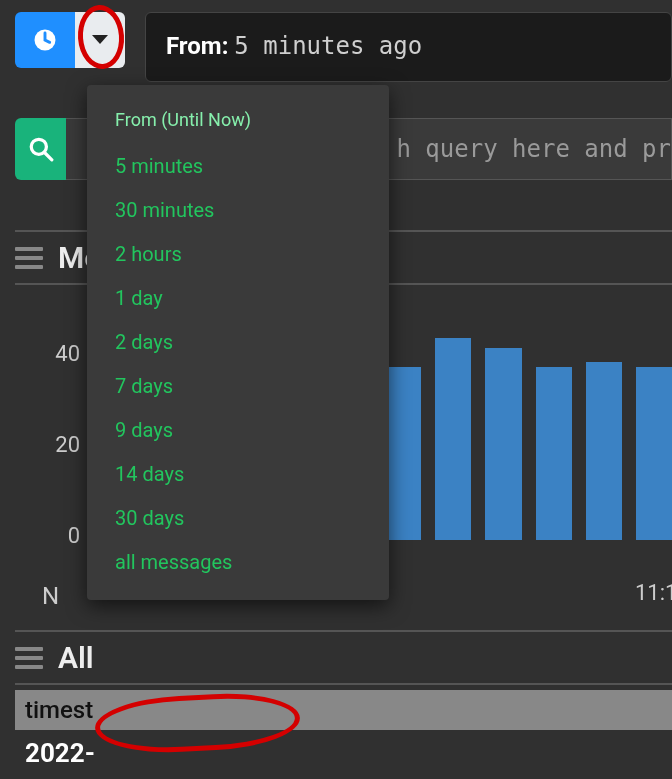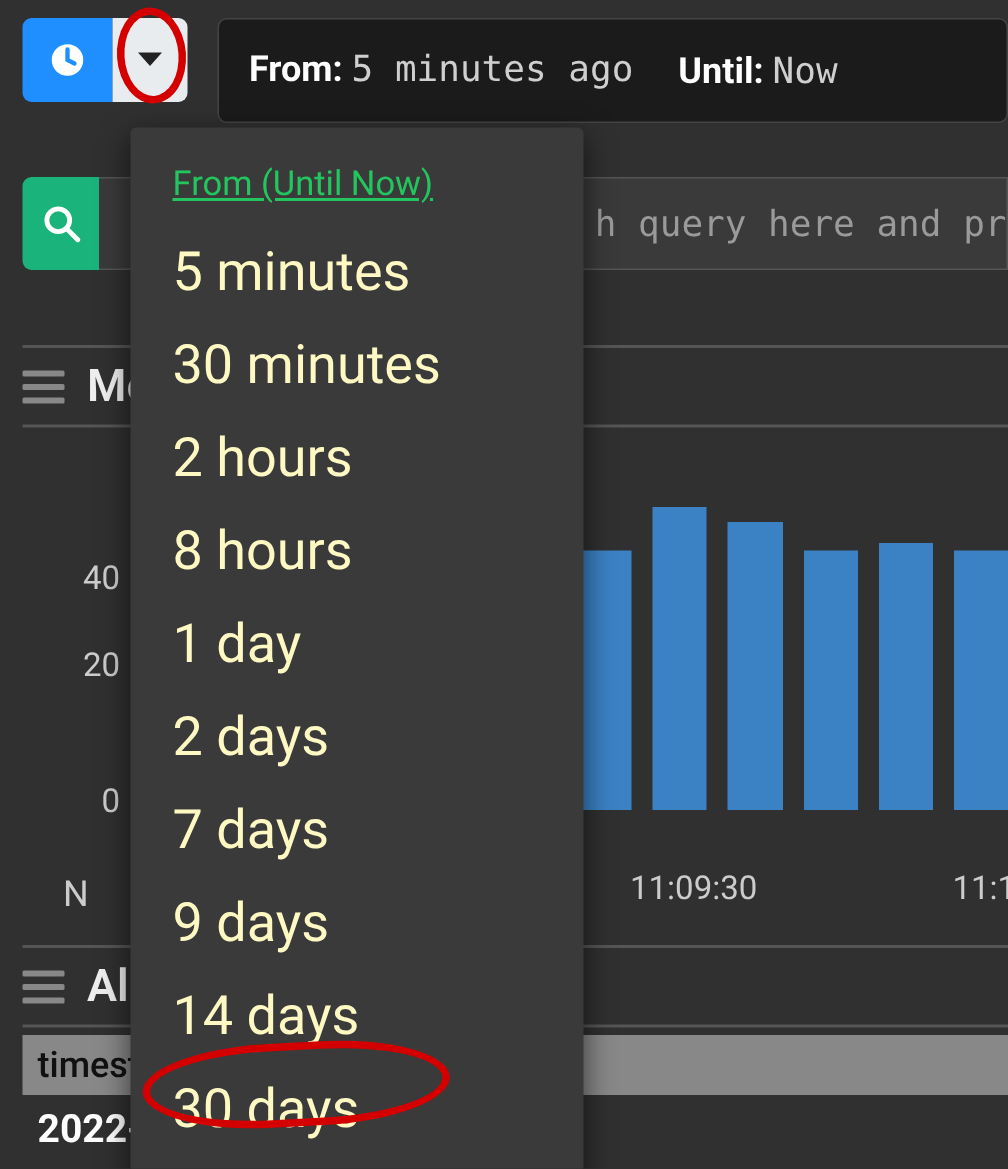--- a/index.html
+++ b/index.html
@@ -133,21 +133,21 @@
     height: 280px;
   }
   .y-axis {
     position: absolute;
     left: 0; top: 0; bottom: 40px;
     width: 40px;
     font-size: 22px;
     color: #ccc;
   }
   .y-tick { position: absolute; right: 5px; transform: translateY(-50%); }
-  .y-tick.t40 { top: 22%; margin-top: 33px; }
+  .y-tick.t40 { top: 22%; }
   .y-tick.t20 { top: 60%; }
   .y-tick.t0  { top: 98%; }
   .plot {
     position: absolute;
     left: 45px; top: 0; right: 0; bottom: 40px;
     display: flex;
     align-items: flex-end;
     gap: 14px;
     padding-left: 295px; 
   }
@@ -200,28 +200,27 @@
     left: 87px;
     top: 85px;
     width: 302px;
     background: #3a3a3a;
     border-radius: 4px;
     box-shadow: 0 6px 20px rgba(0,0,0,.6);
     padding: 12px 0 16px;
     z-index: 50;
   }
   .dropdown .dd-title {
+    color: #86efac;
+    font-size: 18px;
+    padding: 12px 28px 14px;
+  }
+  .dropdown .dd-item {
     color: #22c55e;
-    font-size: 23px;
-    padding: 12px 28px 14px;
-    text-decoration: underline;
-  }
-  .dropdown .dd-item {
-    color: #fef9c3;
-    font-size: 36px;
+    font-size: 20px;
     padding: 10px 28px;
     cursor: pointer;
   }
 
   
   .anno {
     position: absolute;
     border: 5px solid #d40000;
     border-radius: 50%;
     pointer-events: none;
@@ -256,24 +255,20 @@
       </svg>
     </div>
   </div>
   <div class="range-box">
     <div class="range-from">
       <div>
         <span class="label">From</span><span class="label">:</span>
         <span class="mono">5 minutes ago</span>
       </div>
     </div>
-    <div>
-      <span class="label">Until</span><span class="label">:</span>
-      <span class="mono">Now</span>
-    </div>
   </div>
 </div>
 
 <div class="search-row">
   <div class="search-btn">
     <svg width="26" height="26" viewBox="0 0 24 24">
       <circle cx="10" cy="10" r="7" stroke="#fff" stroke-width="3" fill="none"></circle>
       <line x1="15" y1="15" x2="22" y2="22" stroke="#fff" stroke-width="3" stroke-linecap="round"></line>
     </svg>
   </div>
@@ -299,21 +294,20 @@
   </div>
   <div class="plot" id="plot">
       <div class="bar" style="height: 72%;"></div>
       <div class="bar" style="height: 84%;"></div>
       <div class="bar" style="height: 80%;"></div>
       <div class="bar" style="height: 72%;"></div>
       <div class="bar" style="height: 74%;"></div>
       <div class="bar" style="height: 72%;"></div>
     </div>
   <div class="x-axis">
-    <span class="x-lbl a">11:09:30</span>
     <span class="x-lbl b">11:10:00</span>
   </div>
   <div class="n-lbl">N</div>
 </div>
 
 <div class="section msgs">
   <div class="section-hd">
     <div class="hamburger">
       <span></span>
         <span></span>
@@ -327,21 +321,20 @@
   <div class="th-row">timest</div>
   <div class="td-row">2022-</div>
 </div>
 
 <div class="dropdown">
   <div class="dd-title">From (Until Now)</div>
   <div id="dd-items">
       <div class="dd-item">5 minutes</div>
       <div class="dd-item">30 minutes</div>
       <div class="dd-item">2 hours</div>
-      <div class="dd-item">8 hours</div>
       <div class="dd-item">1 day</div>
       <div class="dd-item">2 days</div>
       <div class="dd-item">7 days</div>
       <div class="dd-item">9 days</div>
       <div class="dd-item">14 days</div>
       <div class="dd-item">30 days</div>
       <div class="dd-item">all messages</div>
     </div>
 </div>
 

